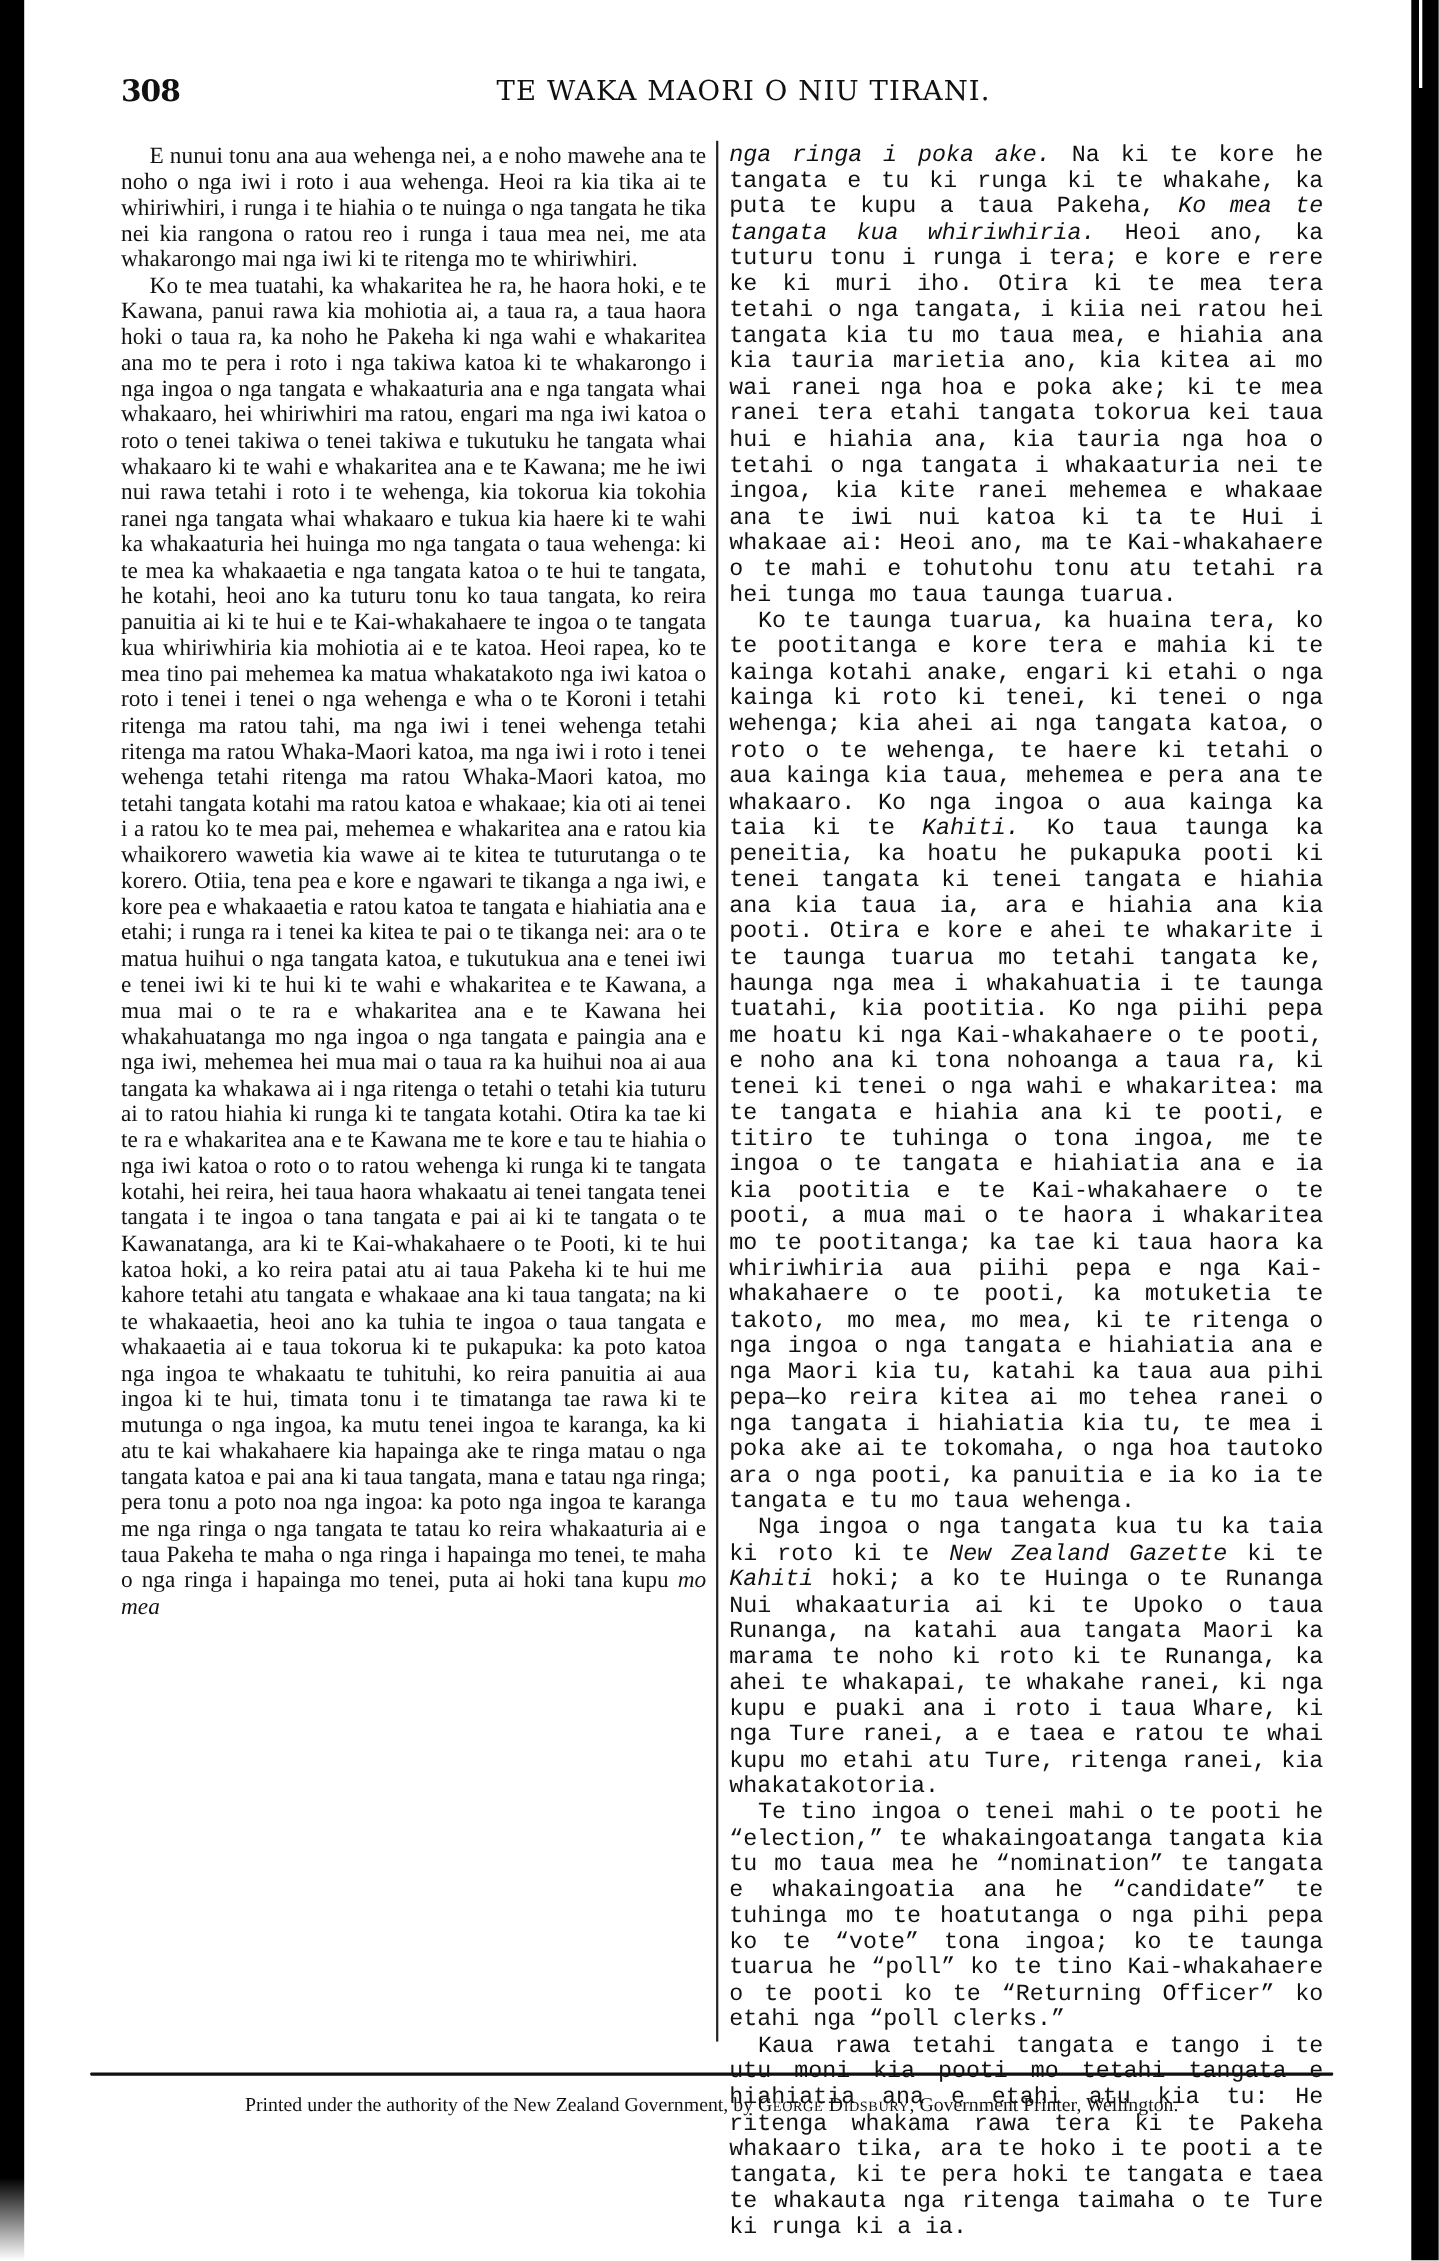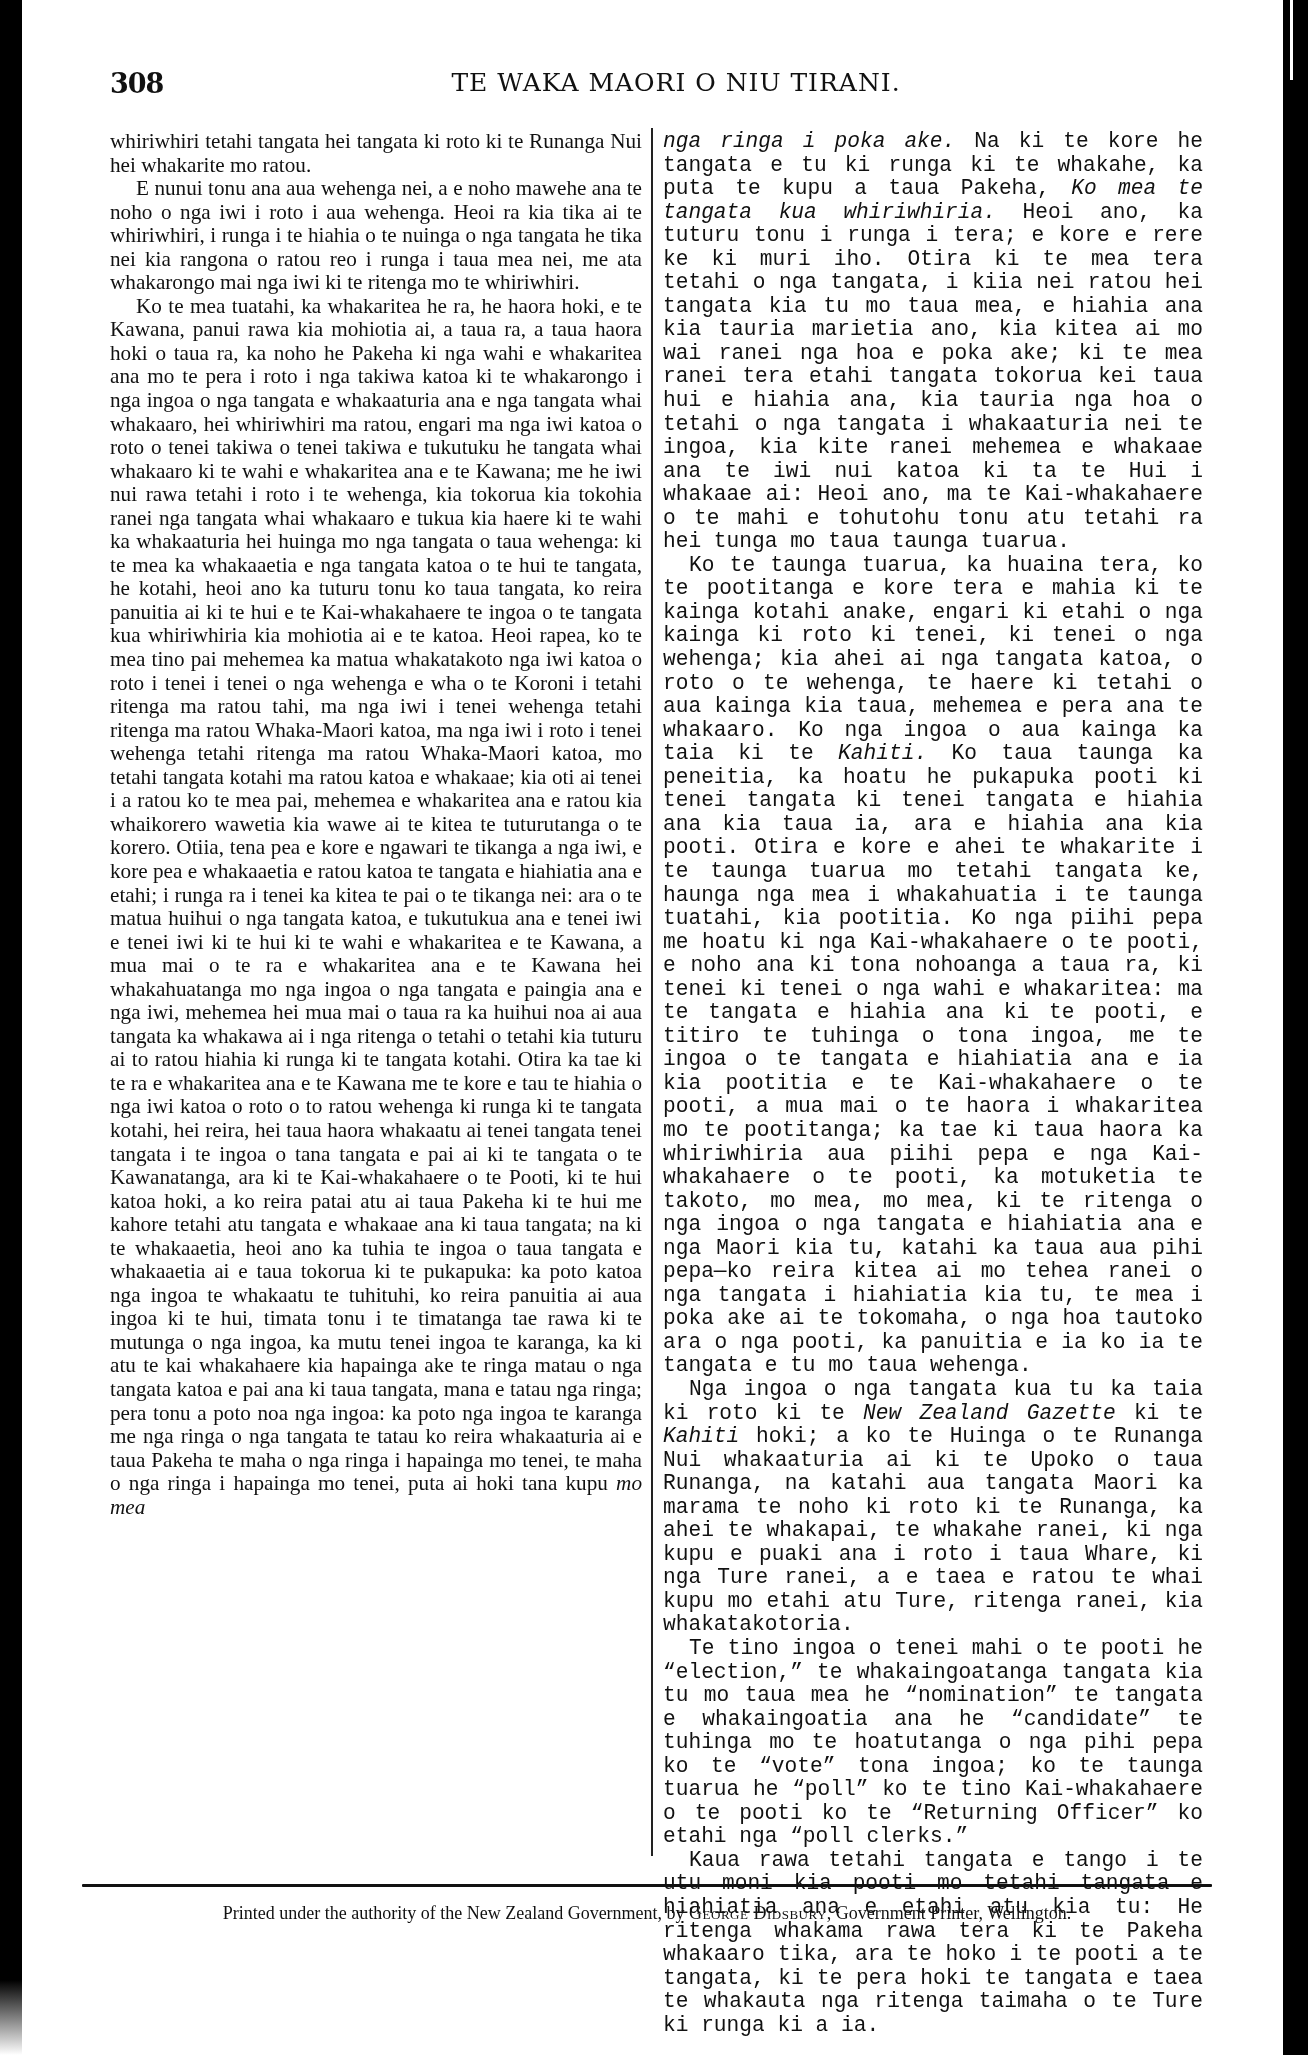--- a/index.html
+++ b/index.html
@@ -44,21 +44,20 @@
 <div class="edge-left-fade"></div>
 <div class="edge-right"></div>
 <div class="edge-right-line"></div>
 
 <div class="header">
   <span class="page-number">308</span>
   <div class="running-title">TE WAKA MAORI O NIU TIRANI.</div>
 </div>
 
 <div class="column col-left" id="col-left">
-    <p><span>whiriwhiri tetahi tangata hei tangata ki roto ki te Runanga Nui hei whakarite mo ratou.</span></p>
     <p class="indent"><span>E nunui tonu ana aua wehenga nei, a e noho mawehe ana te noho o nga iwi i roto i aua wehenga. Heoi ra kia tika ai te whiriwhiri, i runga i te hiahia o te nuinga o nga tangata he tika nei kia rangona o ratou reo i runga i taua mea nei, me ata whakarongo mai nga iwi ki te ritenga mo te whiriwhiri.</span></p>
     <p class="indent"><span>Ko te mea tuatahi, ka whakaritea he ra, he haora hoki, e te Kawana, panui rawa kia mohiotia ai, a taua ra, a taua haora hoki o taua ra, ka noho he Pakeha ki nga wahi e whakaritea ana mo te pera i roto i nga takiwa katoa ki te whakarongo i nga ingoa o nga tangata e whakaaturia ana e nga tangata whai whakaaro, hei whiriwhiri ma ratou, engari ma nga iwi katoa o roto o tenei takiwa o tenei takiwa e tukutuku he tangata whai whakaaro ki te wahi e whakaritea ana e te Kawana; me he iwi nui rawa tetahi i roto i te wehenga, kia tokorua kia tokohia ranei nga tangata whai whakaaro e tukua kia haere ki te wahi ka whakaaturia hei huinga mo nga tangata o taua wehenga: ki te mea ka whakaaetia e nga tangata katoa o te hui te tangata, he kotahi, heoi ano ka tuturu tonu ko taua tangata, ko reira panuitia ai ki te hui e te Kai-whakahaere te ingoa o te tangata kua whiriwhiria kia mohiotia ai e te katoa. Heoi rapea, ko te mea tino pai mehemea ka matua whakatakoto nga iwi katoa o roto i tenei i tenei o nga wehenga e wha o te Koroni i tetahi ritenga ma ratou tahi, ma nga iwi i tenei wehenga tetahi ritenga ma ratou Whaka-Maori katoa, ma nga iwi i roto i tenei wehenga tetahi ritenga ma ratou Whaka-Maori katoa, mo tetahi tangata kotahi ma ratou katoa e whakaae; kia oti ai tenei i a ratou ko te mea pai, mehemea e whakaritea ana e ratou kia whaikorero wawetia kia wawe ai te kitea te tuturutanga o te korero. Otiia, tena pea e kore e ngawari te tikanga a nga iwi, e kore pea e whakaaetia e ratou katoa te tangata e hiahiatia ana e etahi; i runga ra i tenei ka kitea te pai o te tikanga nei: ara o te matua huihui o nga tangata katoa, e tukutukua ana e tenei iwi e tenei iwi ki te hui ki te wahi e whakaritea e te Kawana, a mua mai o te ra e whakaritea ana e te Kawana hei whakahuatanga mo nga ingoa o nga tangata e paingia ana e nga iwi, mehemea hei mua mai o taua ra ka huihui noa ai aua tangata ka whakawa ai i nga ritenga o tetahi o tetahi kia tuturu ai to ratou hiahia ki runga ki te tangata kotahi. Otira ka tae ki te ra e whakaritea ana e te Kawana me te kore e tau te hiahia o nga iwi katoa o roto o to ratou wehenga ki runga ki te tangata kotahi, hei reira, hei taua haora whakaatu ai tenei tangata tenei tangata i te ingoa o tana tangata e pai ai ki te tangata o te Kawanatanga, ara ki te Kai-whakahaere o te Pooti, ki te hui katoa hoki, a ko reira patai atu ai taua Pakeha ki te hui me kahore tetahi atu tangata e whakaae ana ki taua tangata; na ki te whakaaetia, heoi ano ka tuhia te ingoa o taua tangata e whakaaetia ai e taua tokorua ki te pukapuka: ka poto katoa nga ingoa te whakaatu te tuhituhi, ko reira panuitia ai aua ingoa ki te hui, timata tonu i te timatanga tae rawa ki te mutunga o nga ingoa, ka mutu tenei ingoa te karanga, ka ki atu te kai whakahaere kia hapainga ake te ringa matau o nga tangata katoa e pai ana ki taua tangata, mana e tatau nga ringa; pera tonu a poto noa nga ingoa: ka poto nga ingoa te karanga me nga ringa o nga tangata te tatau ko reira whakaaturia ai e taua Pakeha te maha o nga ringa i hapainga mo tenei, te maha o nga ringa i hapainga mo tenei, puta ai hoki tana kupu </span><i>mo mea</i></p>
   </div>
 <div class="divider"></div>
 <div class="column col-right" id="col-right">
     <p><i>nga ringa i poka ake.</i><span>  Na ki te kore he tangata e tu ki runga ki te whakahe, ka puta te kupu a taua Pakeha, </span><i>Ko mea te tangata kua whiriwhiria.</i><span>  Heoi ano, ka tuturu tonu i runga i tera; e kore e rere ke ki muri iho. Otira ki te mea tera tetahi o nga tangata, i kiia nei ratou hei tangata kia tu mo taua mea, e hiahia ana kia tauria marietia ano, kia kitea ai mo wai ranei nga hoa e poka ake; ki te mea ranei tera etahi tangata tokorua kei taua hui e hiahia ana, kia tauria nga hoa o tetahi o nga tangata i whakaaturia nei te ingoa, kia kite ranei mehemea e whakaae ana te iwi nui katoa ki ta te Hui i whakaae ai: Heoi ano, ma te Kai-whakahaere o te mahi e tohutohu tonu atu tetahi ra hei tunga mo taua taunga tuarua.</span></p>
     <p class="indent"><span>Ko te taunga tuarua, ka huaina tera, ko te pootitanga e kore tera e mahia ki te kainga kotahi anake, engari ki etahi o nga kainga ki roto ki tenei, ki tenei o nga wehenga; kia ahei ai nga tangata katoa, o roto o te wehenga, te haere ki tetahi o aua kainga kia taua, mehemea e pera ana te whakaaro. Ko nga ingoa o aua kainga ka taia ki te </span><i>Kahiti.</i><span>  Ko taua taunga ka peneitia, ka hoatu he pukapuka pooti ki tenei tangata ki tenei tangata e hiahia ana kia taua ia, ara e hiahia ana kia pooti. Otira e kore e ahei te whakarite i te taunga tuarua mo tetahi tangata ke, haunga nga mea i whakahuatia i te taunga tuatahi, kia pootitia. Ko nga piihi pepa me hoatu ki nga Kai-whakahaere o te pooti, e noho ana ki tona nohoanga a taua ra, ki tenei ki tenei o nga wahi e whakaritea: ma te tangata e hiahia ana ki te pooti, e titiro te tuhinga o tona ingoa, me te ingoa o te tangata e hiahiatia ana e ia kia pootitia e te Kai-whakahaere o te pooti, a mua mai o te haora i whakaritea mo te pootitanga; ka tae ki taua haora ka whiriwhiria aua piihi pepa e nga Kai-whakahaere o te pooti, ka motuketia te takoto, mo mea, mo mea, ki te ritenga o nga ingoa o nga tangata e hiahiatia ana e nga Maori kia tu, katahi ka taua aua pihi pepa—ko reira kitea ai mo tehea ranei o nga tangata i hiahiatia kia tu, te mea i poka ake ai te tokomaha, o nga hoa tautoko ara o nga pooti, ka panuitia e ia ko ia te tangata e tu mo taua wehenga.</span></p>
     <p class="indent"><span>Nga ingoa o nga tangata kua tu ka taia ki roto ki te </span><i>New Zealand Gazette</i><span> ki te </span><i>Kahiti</i><span> hoki; a ko te Huinga o te Runanga Nui whakaaturia ai ki te Upoko o taua Runanga, na katahi aua tangata Maori ka marama te noho ki roto ki te Runanga, ka ahei te whakapai, te whakahe ranei, ki nga kupu e puaki ana i roto i taua Whare, ki nga Ture ranei, a e taea e ratou te whai kupu mo etahi atu Ture, ritenga ranei, kia whakatakotoria.</span></p>
     <p class="indent"><span>Te tino ingoa o tenei mahi o te pooti he “election,” te whakaingoatanga tangata kia tu mo taua mea he “nomination” te tangata e whakaingoatia ana he “candidate” te tuhinga mo te hoatutanga o nga pihi pepa ko te “vote” tona ingoa; ko te taunga tuarua he “poll” ko te tino Kai-whakahaere o te pooti ko te “Returning Officer” ko etahi nga “poll clerks.”</span></p>
     <p class="indent"><span>Kaua rawa tetahi tangata e tango i te utu moni kia pooti mo tetahi tangata e hiahiatia ana e etahi atu kia tu: He ritenga whakama rawa tera ki te Pakeha whakaaro tika, ara te hoko i te pooti a te tangata, ki te pera hoki te tangata e taea te whakauta nga ritenga taimaha o te Ture ki runga ki a ia.</span></p>

